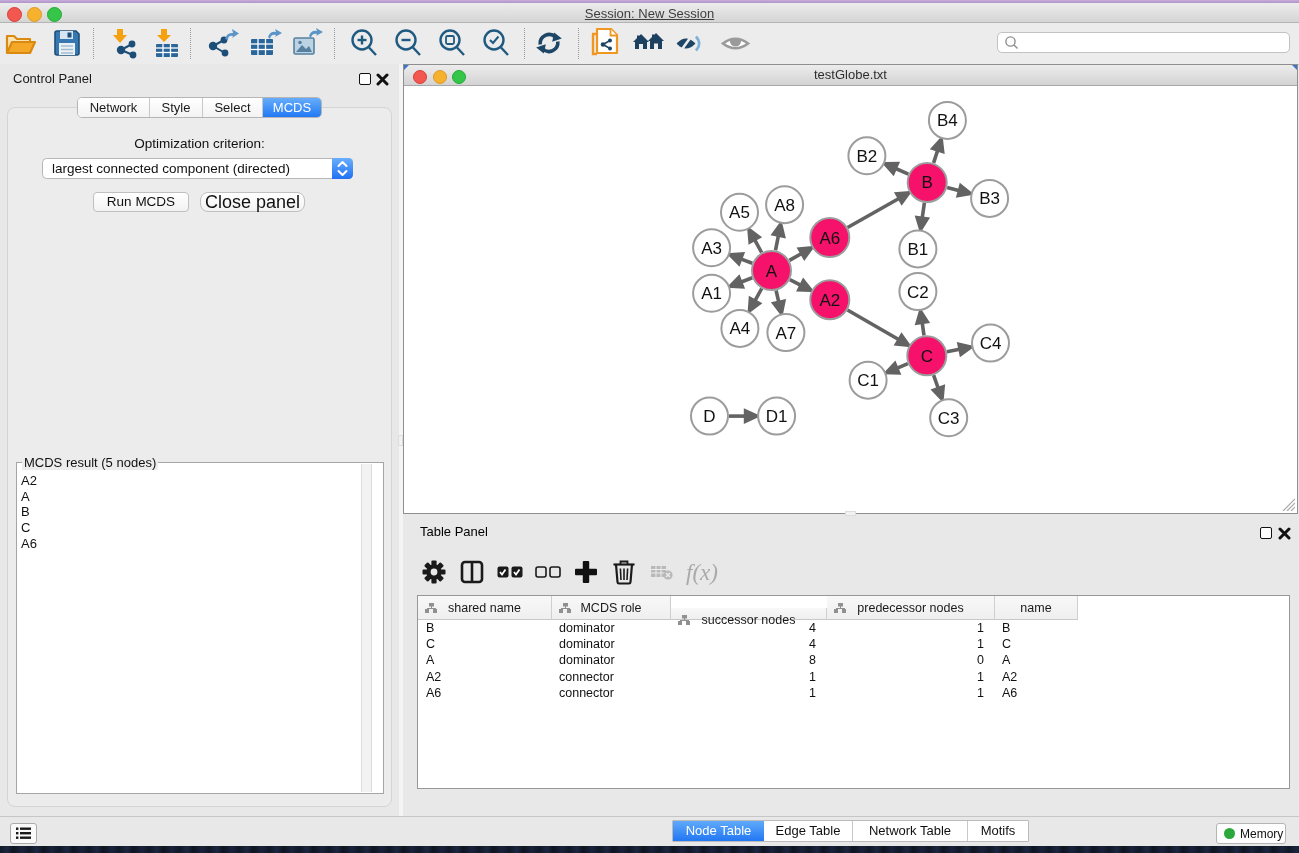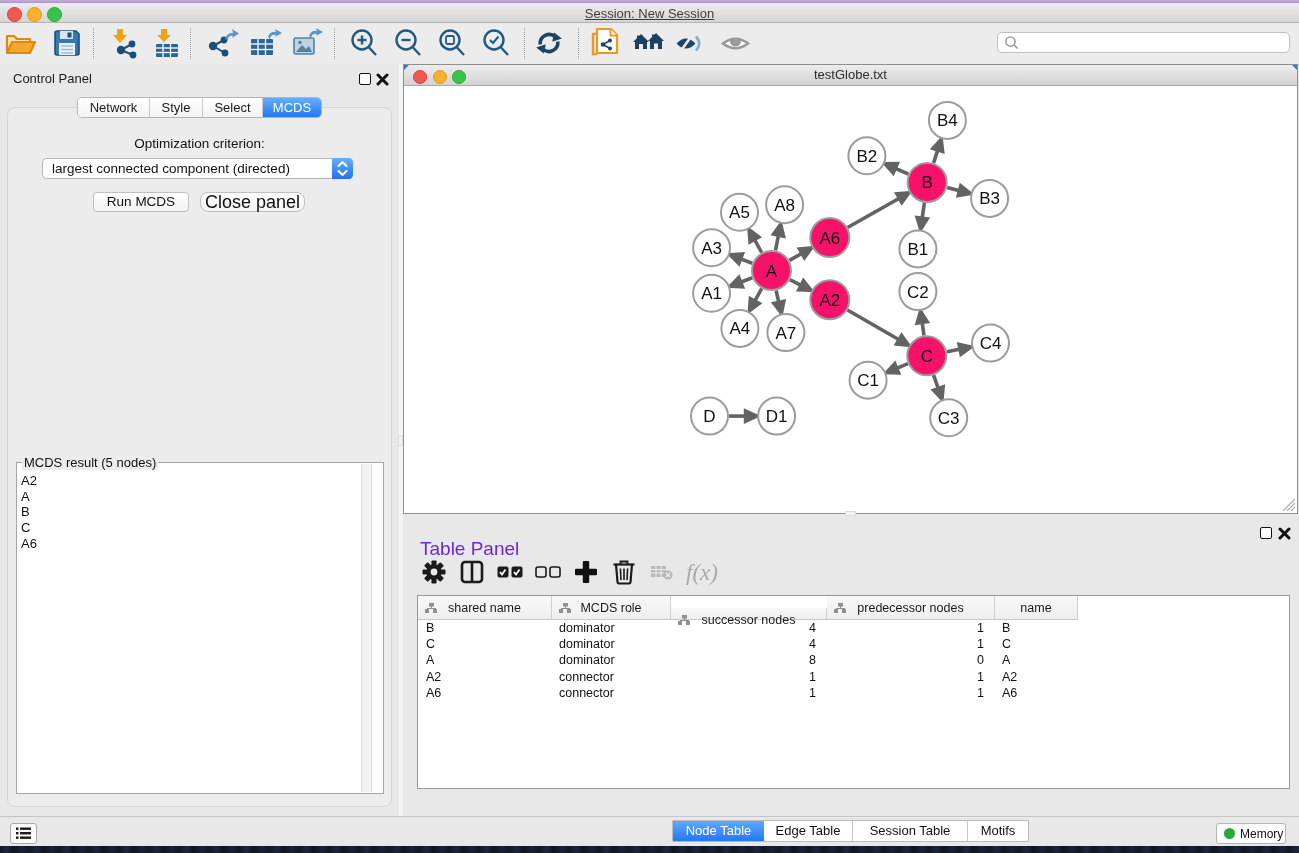--- a/index.html
+++ b/index.html
@@ -341,21 +341,21 @@
 <text x="868.1" y="386.2" text-anchor="middle">C1</text>
 <text x="948.7" y="423.8" text-anchor="middle">C3</text>
 <text x="709.5" y="422.1" text-anchor="middle">D</text>
 <text x="776.6" y="422.1" text-anchor="middle">D1</text>
 </g>
 </svg>
 <div class="abs" style="left:398px;top:435px;width:5px;height:11px;background:#f2f2f2;border:1px solid #dcdcdc;box-sizing:border-box;"></div>
 <div class="abs" style="left:845px;top:511px;width:11px;height:5px;background:#f2f2f2;border:1px solid #dcdcdc;box-sizing:border-box;"></div>
 
 <div class="abs" id="tpanel" style="left:403px;top:519px;width:896px;height:297px;">
-  <div class="abs" style="left:17px;top:19px;font-size:19px;color:#6d28d9;">Table Panel</div>
+  <div class="abs" style="left:17px;top:5px;font-size:13px;color:#000000;">Table Panel</div>
   <div class="abs" style="left:857px;top:8px;width:10px;height:10px;border:1.5px solid #111;border-radius:2px;background:#fff;"></div>
   <svg class="abs" style="left:875px;top:8px;" width="13" height="13" viewBox="0 0 13 13">
       <path d="M2 2 L11 11 M11 2 L2 11" stroke="#111" stroke-width="3" stroke-linecap="round"></path>
     </svg>
 
   <svg class="abs" style="left:0px;top:36px;" width="320" height="36" viewBox="0 0 320 36">
 
     <g transform="translate(31,17)" fill="#1a1a1a">
       <g>
         <rect x="-2.6" y="-11.5" width="5.2" height="23" rx="1"></rect>
@@ -456,21 +456,21 @@
         <span class="c2">connector</span>
         <span class="c3">1</span>
         <span class="c4">1</span>
         <span class="c5">A6</span>
       </div>
   </div>
 
   <div class="abs" style="left:269px;top:272px;height:20px;display:flex;font-size:13px;border:1px solid #bbb;border-radius:1px;overflow:hidden;background:#fff;margin-top:29px;">
     <div style="width:91px;line-height:20px;text-align:center;background:linear-gradient(#60a9fb,#2277f3);color:#fff;">Node Table</div>
     <div style="width:88px;line-height:20px;text-align:center;border-right:1px solid #c9c9c9;color:#111;">Edge Table</div>
-    <div style="width:114px;line-height:20px;text-align:center;border-right:1px solid #c9c9c9;color:#111;">Session Table</div>
+    <div style="width:114px;line-height:20px;text-align:center;border-right:1px solid #c9c9c9;color:#111;">Network Table</div>
     <div style="width:60px;line-height:20px;text-align:center;color:#111;">Motifs</div>
   </div>
 </div>
 <style>
   .hcell{box-sizing:border-box;background:linear-gradient(#f8f8f8,#efefef);border-right:1px solid #cfcfcf;border-bottom:1px solid #c8c8c8;text-align:center;position:relative;color:#1a1a1a;}
   .hcell:before{content:"";position:absolute;left:7px;top:7px;width:12px;height:10px;
     background:
       linear-gradient(#909090,#909090) 3.5px 0/5px 3.5px no-repeat,
       linear-gradient(#909090,#909090) 0 6px/4px 4px no-repeat,
       linear-gradient(#909090,#909090) 8px 6px/4px 4px no-repeat,

